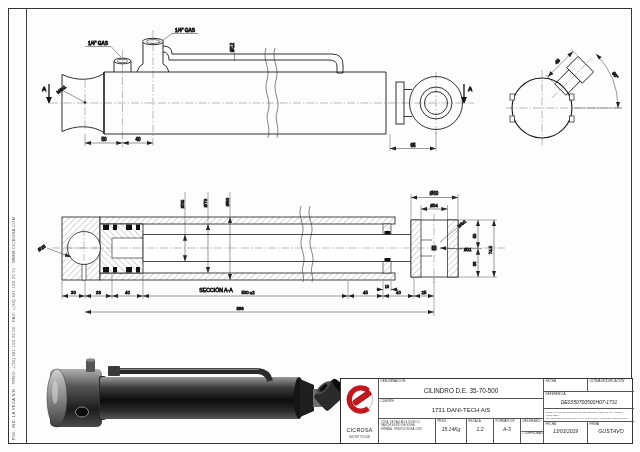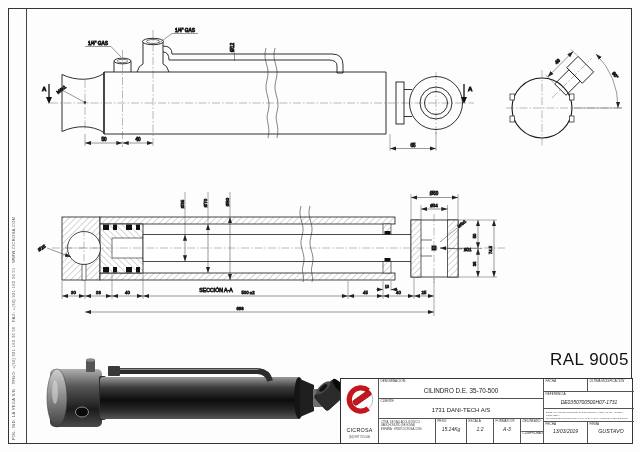--- a/index.html
+++ b/index.html
@@ -323,21 +323,20 @@
       <rect x="313" y="389" width="9" height="18" fill="#6f6f6f"></rect>
       <g transform="rotate(-42 327 398)">
         <rect x="318" y="388" width="26" height="20" rx="3" fill="#2b2b2b" stroke="#111" stroke-width="0.6"></rect>
         <ellipse cx="344" cy="398" rx="3.5" ry="10" fill="#090909"></ellipse>
         <ellipse cx="331" cy="388" rx="9" ry="3.5" fill="#4a4a4a"></ellipse>
         <ellipse cx="331" cy="388" rx="5" ry="2" fill="#101010"></ellipse>
       </g>
     </g>
   </svg>
 
-  <div class="ral">RAL 9005</div>
 
   <div class="tb">
 
     <div class="cell" style="left:0;top:0;width:38px;height:64px;border-bottom:none;">
       <svg width="30" height="36" viewBox="0 0 40 48" style="position:absolute;left:4px;top:4px;">
         <circle cx="20" cy="22" r="17" fill="#fff" stroke="#9aa" stroke-width="1"></circle>
         <path d="M31,10 A15.5,15.5 0 1 0 31,34" stroke="#c4161c" stroke-width="7" fill="none"></path>
         <rect x="10" y="18" width="27" height="7.5" rx="2.5" transform="rotate(-35 20 22)" fill="#c4161c" stroke="#7a0e12" stroke-width="0.8"></rect>
       </svg>
       <div class="logo-name">CICROSA</div>

